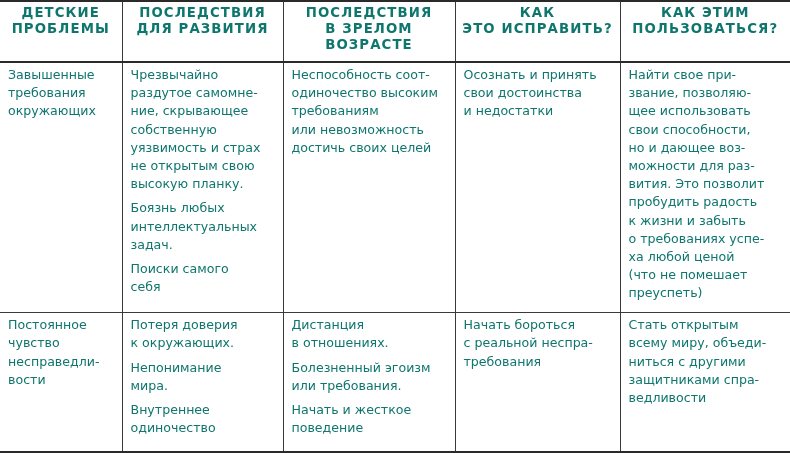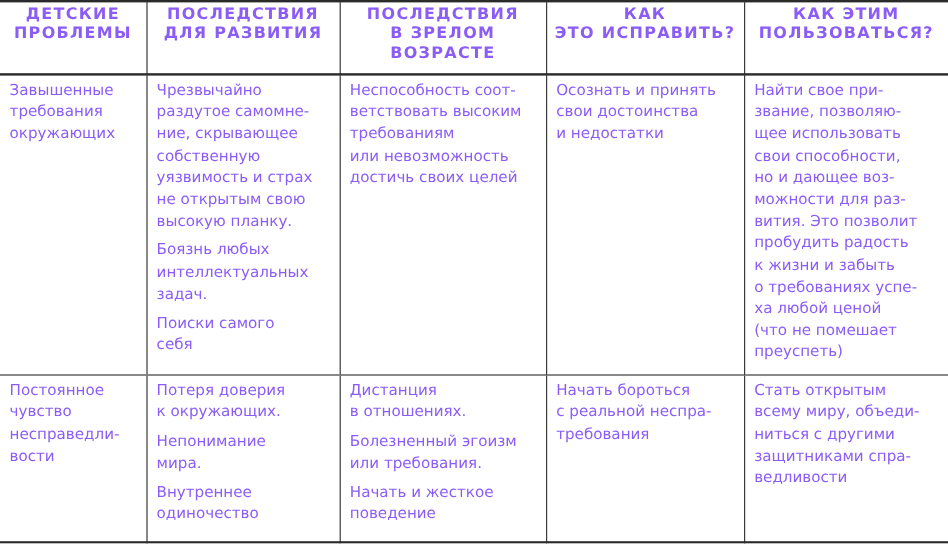--- a/index.html
+++ b/index.html
@@ -1,20 +1,20 @@
 <!DOCTYPE html>
 <html><head>
 <meta charset="utf-8">
 <style>
   html, body { margin: 0; padding: 0; background: #ffffff; }
   body { width: 790px; height: 453px; overflow: hidden; position: relative; }
   .tbl {
     position: absolute; left: 0; top: 0; width: 790px; height: 453px;
     border-collapse: collapse; table-layout: fixed;
-    font-family: "DejaVu Sans", sans-serif; color: #8b5cf6;
+    font-family: "DejaVu Sans", sans-serif; color: #0f766e;
   }
   .tbl col.c1 { width: 122px; }
   .tbl col.c2 { width: 161px; }
   .tbl col.c3 { width: 172px; }
   .tbl col.c4 { width: 165px; }
   .tbl col.c5 { width: 170px; }
   .tbl th, .tbl td {
     border-left: 1.5px solid #3a3a3a;
     border-right: 1.5px solid #3a3a3a;
     vertical-align: top;
@@ -88,21 +88,21 @@
 не открытым свою
 высокую планку.</div>
         <div class="para">Боязнь любых
 интеллектуальных
 задач.</div>
         <div class="para">Поиски самого
 себя</div>
       </td>
       <td>
         <div class="para">Неспособность соот-
-ветствовать высоким
+одиночество высоким
 требованиям
 или невозможность
 достичь своих целей</div>
       </td>
       <td>
         <div class="para">Осознать и принять
 свои достоинства
 и недостатки</div>
       </td>
       <td>

